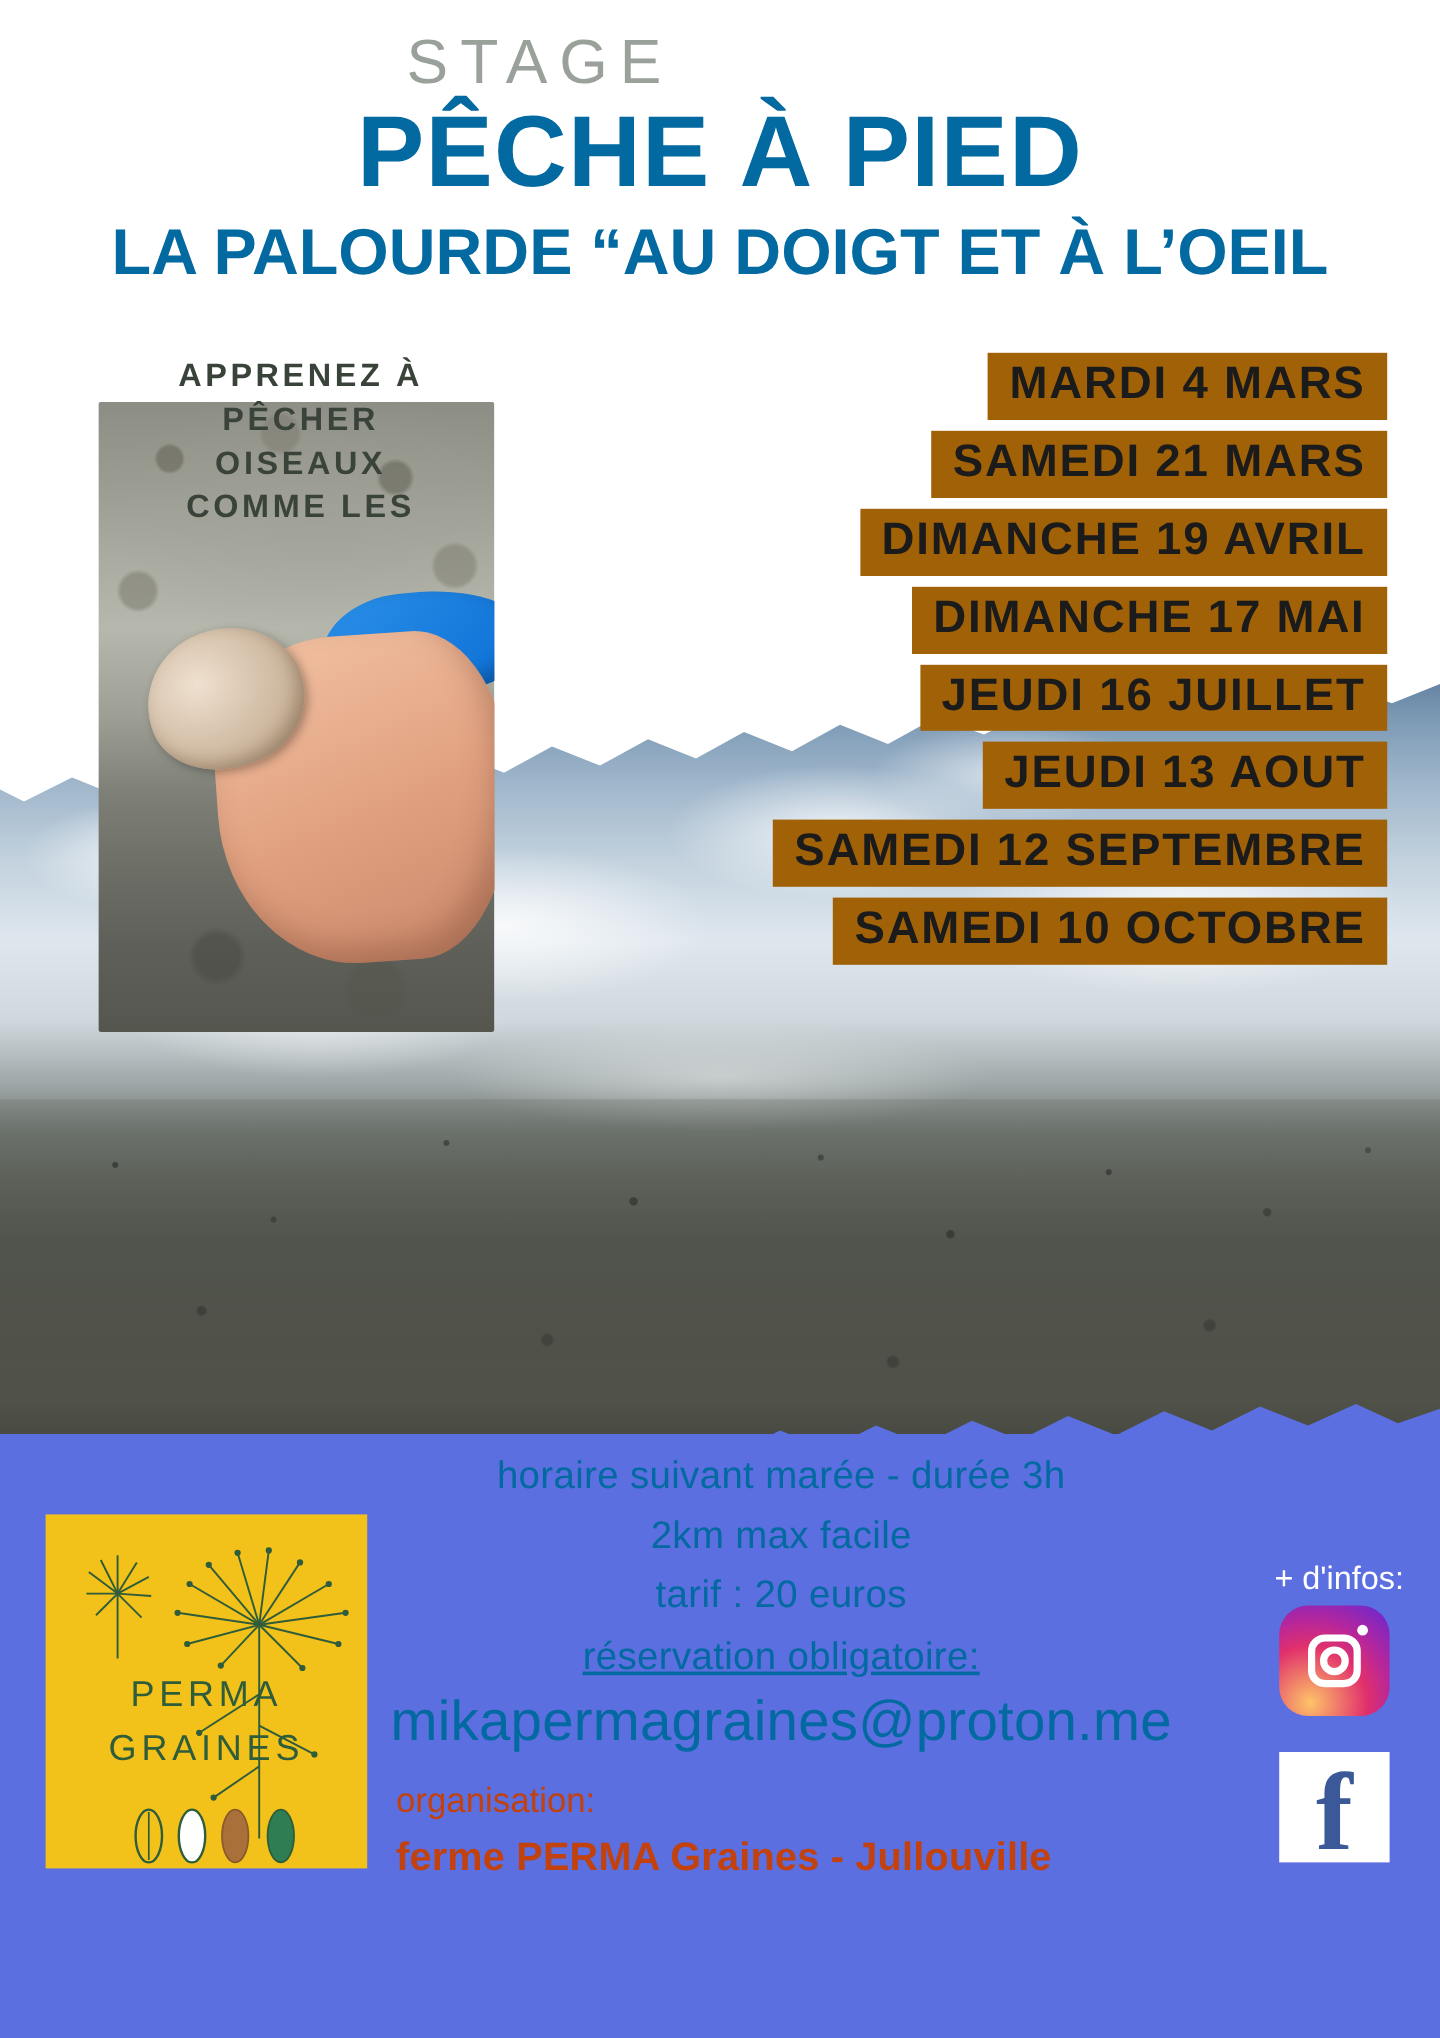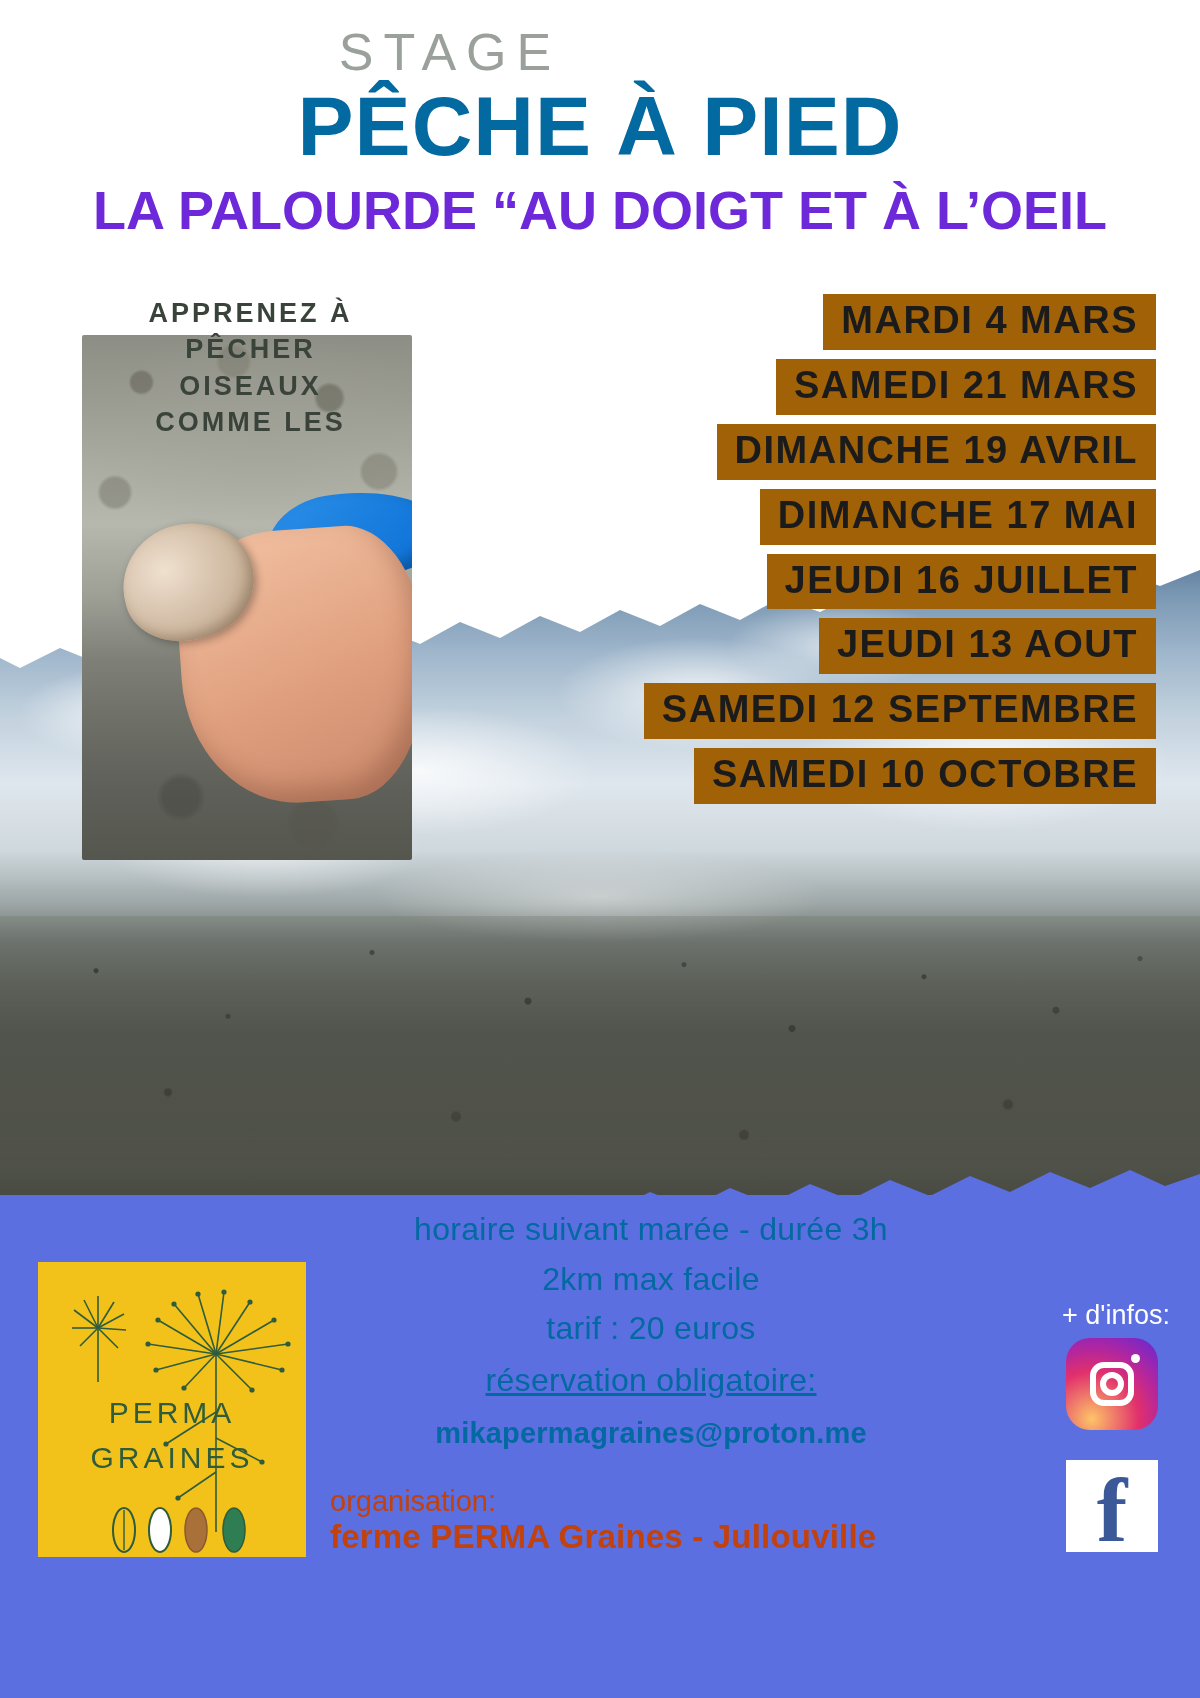--- a/index.html
+++ b/index.html
@@ -127,21 +127,21 @@
     font-size: 84px;
     font-weight: 700;
     color: #0369a1;
     letter-spacing: 1px;
     line-height: 1.02;
     margin-top: 2px;
   }
   .title-sub {
     font-size: 54px;
     font-weight: 700;
-    color: #6d28d9;
+    color: #0369a1;
     letter-spacing: 0px;
     margin-top: 12px;
     line-height: 1.05;
   }
 
   
   .left-col {
     position: absolute;
     left: 78px;
     top: 295px;
@@ -271,36 +271,36 @@
     font-weight: 400;
     line-height: 1.55;
     letter-spacing: .3px;
   }
   .info-resa {
     font-size: 32px;
     text-decoration: underline;
     margin-top: 2px;
   }
   .info-mail {
-    font-size: 29px;
-    font-weight: 700;
-    margin-top: 12px;
+    font-size: 47px;
+    font-weight: 400;
+    margin-top: 1px;
     letter-spacing: .2px;
   }
 
   
   .orga {
     position: absolute;
     left: 330px;
     top: 1485px;
     z-index: 7;
     color: #c2410c;
   }
   .orga-label { font-size: 29px; font-weight: 400; }
-  .orga-name { font-size: 33px; font-weight: 700; margin-top: 0; letter-spacing: .2px; }
+  .orga-name { font-size: 33px; font-weight: 700; margin-top: 10px; letter-spacing: .2px; }
 
   
   .logo {
     position: absolute;
     left: 38px;
     top: 1262px;
     width: 268px;
     height: 295px;
     background: #f2c21a;
     z-index: 7;

